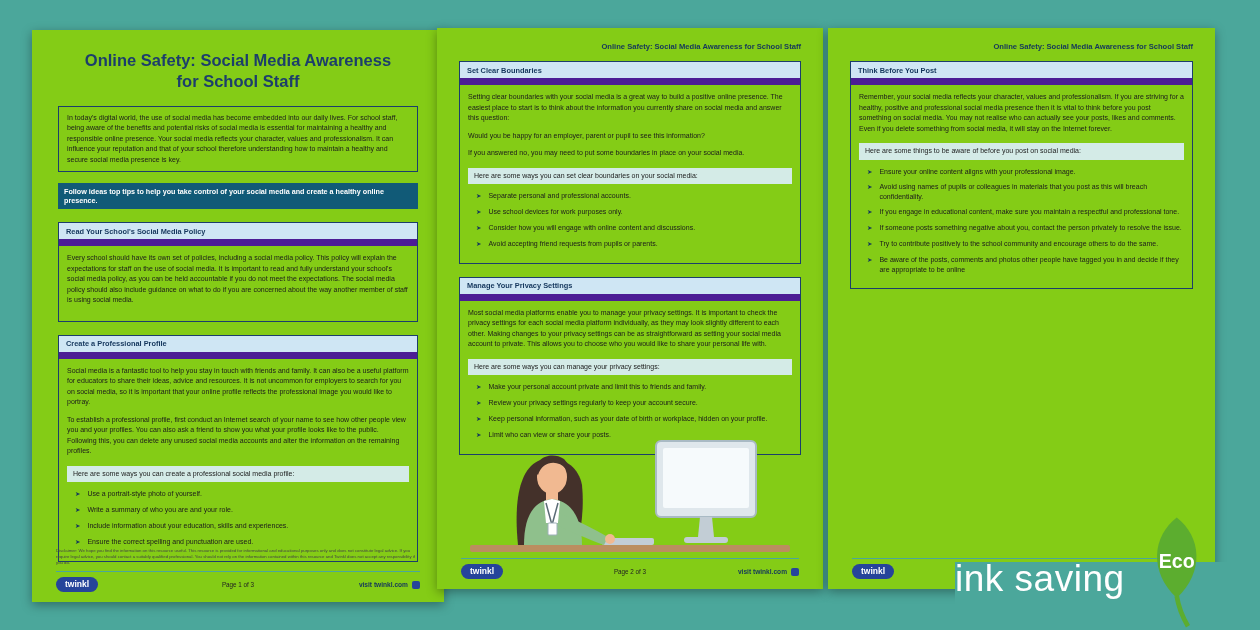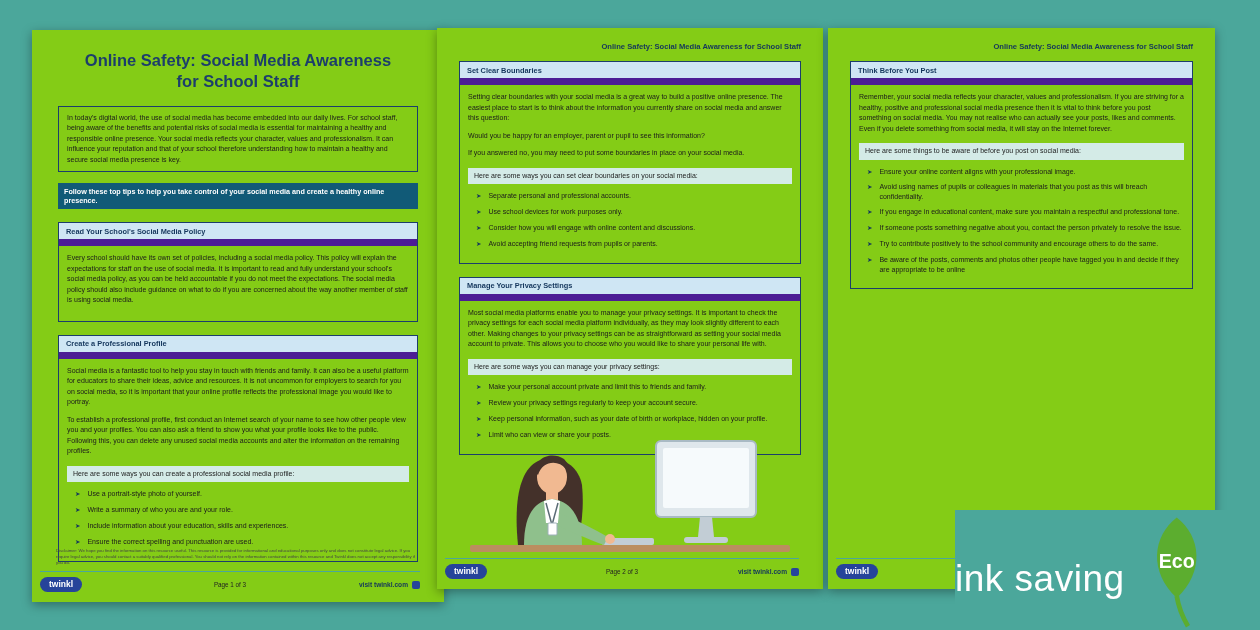--- a/index.html
+++ b/index.html
@@ -21,49 +21,49 @@
   .sec { border:1px solid #1C3E6B; margin-bottom:13px; }
   .sec-head { background:#CFE6F4; border-bottom:7px solid #4c1d95; color:#14365C; font-weight:bold; font-size:7.4px; padding:3.5px 7px; }
   .sec-body { padding:7px 8px 8px; font-size:7px; line-height:1.5; color:#1b1b1b; }
   .sec-body p { margin-bottom:7px; }
   .band { background:#D4EBE7; padding:3px 6px; margin:9px 0 7px; font-size:7px; }
   .bullet { display:flex; gap:7px; margin:5.5px 0 5.5px 8px; font-size:7px; line-height:1.4; }
   .arrow { color:#14365C; font-size:6.5px; flex:0 0 auto; line-height:1.6; }
 
   .pg-header { text-align:right; color:#14365C; font-weight:bold; font-size:7.6px; margin:2px 0 10px; }
 
-  .footer { position:absolute; left:8px; right:24px; bottom:10px; }
+  .footer { position:absolute; left:24px; right:24px; bottom:10px; }
   .footer-rule { border-top:1.5px solid #4BA79B; margin-bottom:5px; }
   .footer-row { display:flex; align-items:center; }
   .f-left { flex:1; display:flex; }
   .f-center { flex:1; text-align:center; font-size:6.3px; color:#222; }
   .f-right { flex:1; display:flex; justify-content:flex-end; align-items:center; gap:4px; font-size:6.6px; font-weight:bold; color:#14365C; }
   .logo-pill { background:#26449A; color:#fff; font-weight:bold; font-size:8.5px; padding:2px 9px 3px; border-radius:9px; }
   .social-dot { width:8px; height:8px; border-radius:2px; background:#26449A; }
 
   .disclaimer { position:absolute; left:24px; right:24px; bottom:36px; font-size:4.3px; line-height:1.4; color:#444; }
 
   .illustration { position:absolute; left:22px; right:22px; bottom:32px; display:flex; justify-content:center; }
 
-  .eco-badge { position:absolute; right:0; bottom:0; width:305px; height:120px; background:#4BA79B; display:flex; align-items:flex-end; justify-content:flex-end; padding-right:50px; z-index:10; }
+  .eco-badge { position:absolute; right:0; bottom:0; width:305px; height:68px; background:#4BA79B; display:flex; align-items:flex-end; justify-content:flex-end; padding-right:50px; z-index:10; }
   .ink-text { color:#fff; font-size:37px; letter-spacing:.5px; margin:0 18px 30px 0; white-space:nowrap; }
   .leaf-svg { display:block; width:72px; height:120px; }
 </style>
 </head>
 <body>
 
 <div class="canvas">
 
   <div class="page" id="page1">
     <h1 class="doc-title">
       <span>Online Safety: Social Media Awareness</span>
       <span>for School Staff</span>
     </h1>
     <div class="intro-box">In today's digital world, the use of social media has become embedded into our daily lives. For school staff, being aware of the benefits and potential risks of social media is essential for maintaining a healthy and responsible online presence. Your social media reflects your character, values and professionalism. It can influence your reputation and that of your school therefore understanding how to maintain a healthy and secure social media presence is key.</div>
-    <div class="banner">Follow these top tips to help you take control of your social media and create a healthy online presence.</div>
+    <div class="banner">Follow ideas top tips to help you take control of your social media and create a healthy online presence.</div>
 
     <section class="sec">
       <div class="sec-head">Read Your School's Social Media Policy</div>
       <div class="sec-body">
         <p>Every school should have its own set of policies, including a social media policy. This policy will explain the expectations for staff on the use of social media. It is important to read and fully understand your school's social media policy, as you can be held accountable if you do not meet the expectations. The social media policy should also include guidance on what to do if you are concerned about the way another member of staff is using social media.</p>
       </div>
     </section>
 
     <section class="sec">
       <div class="sec-head">Create a Professional Profile</div>

